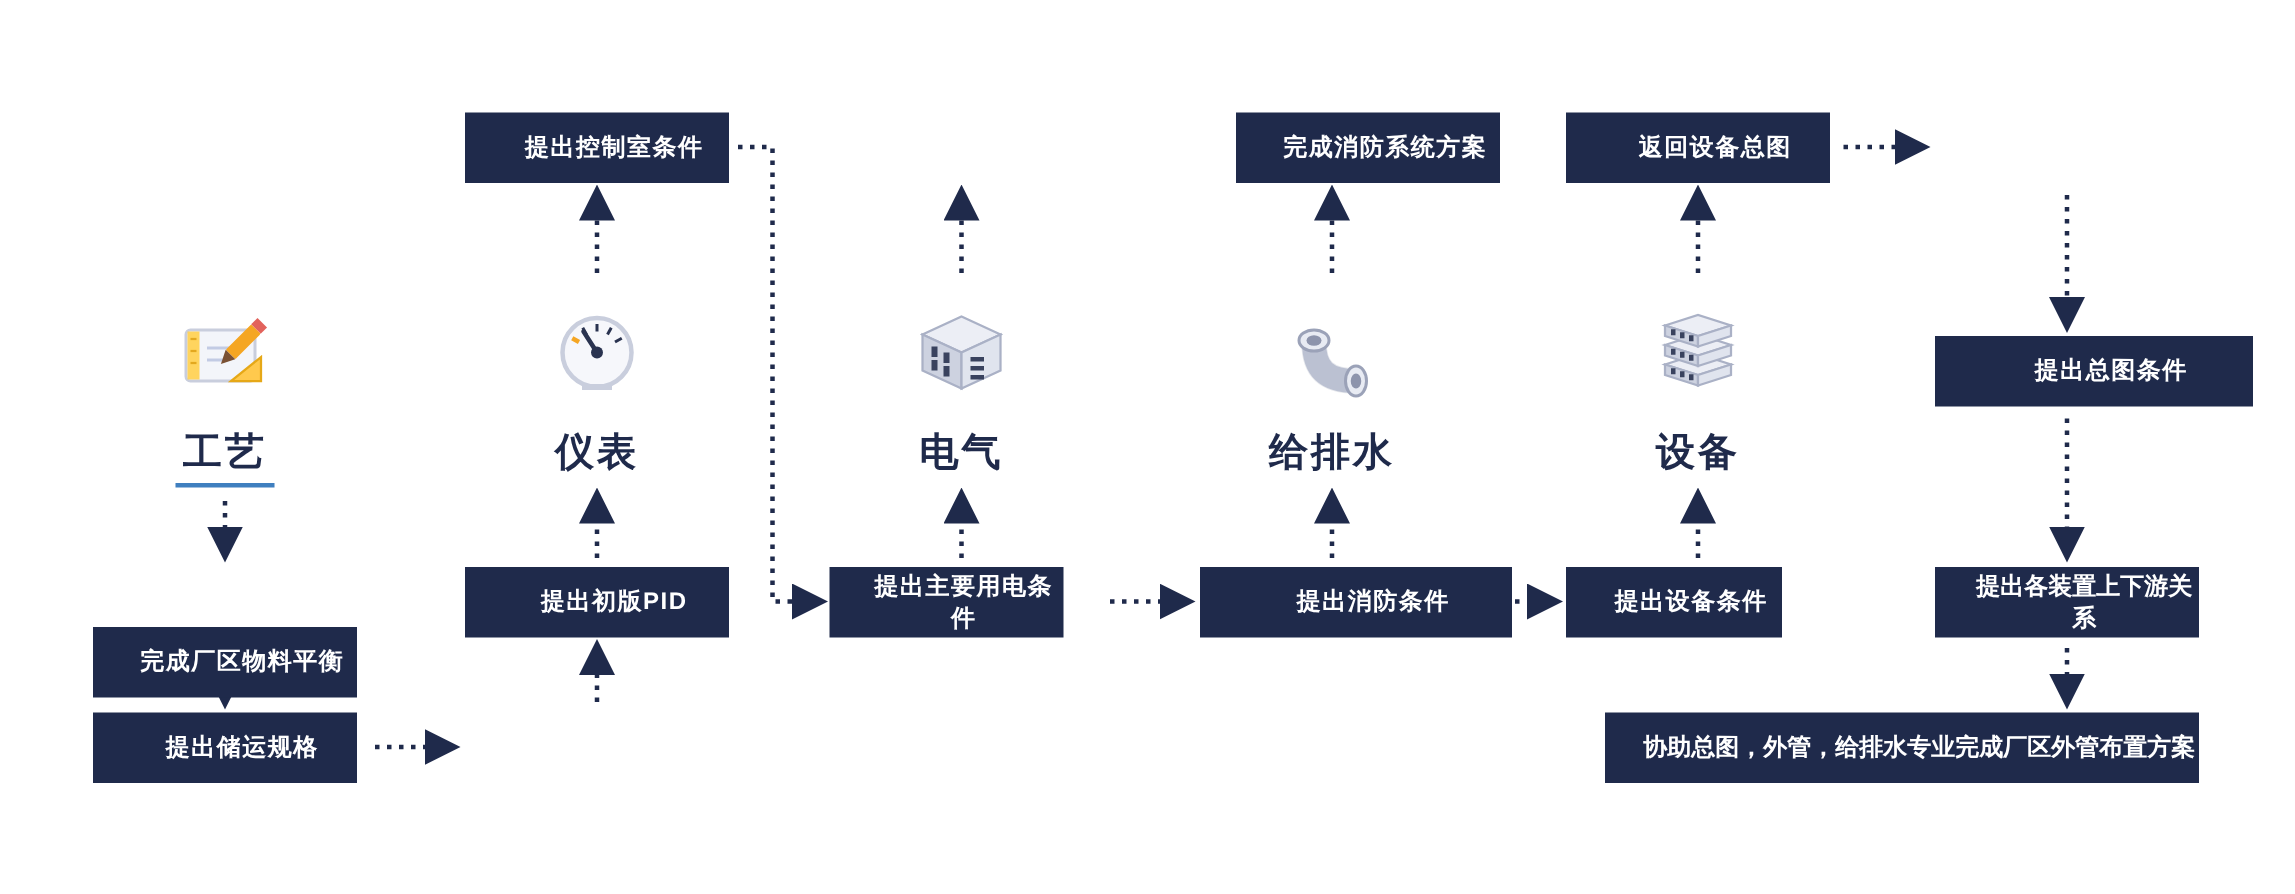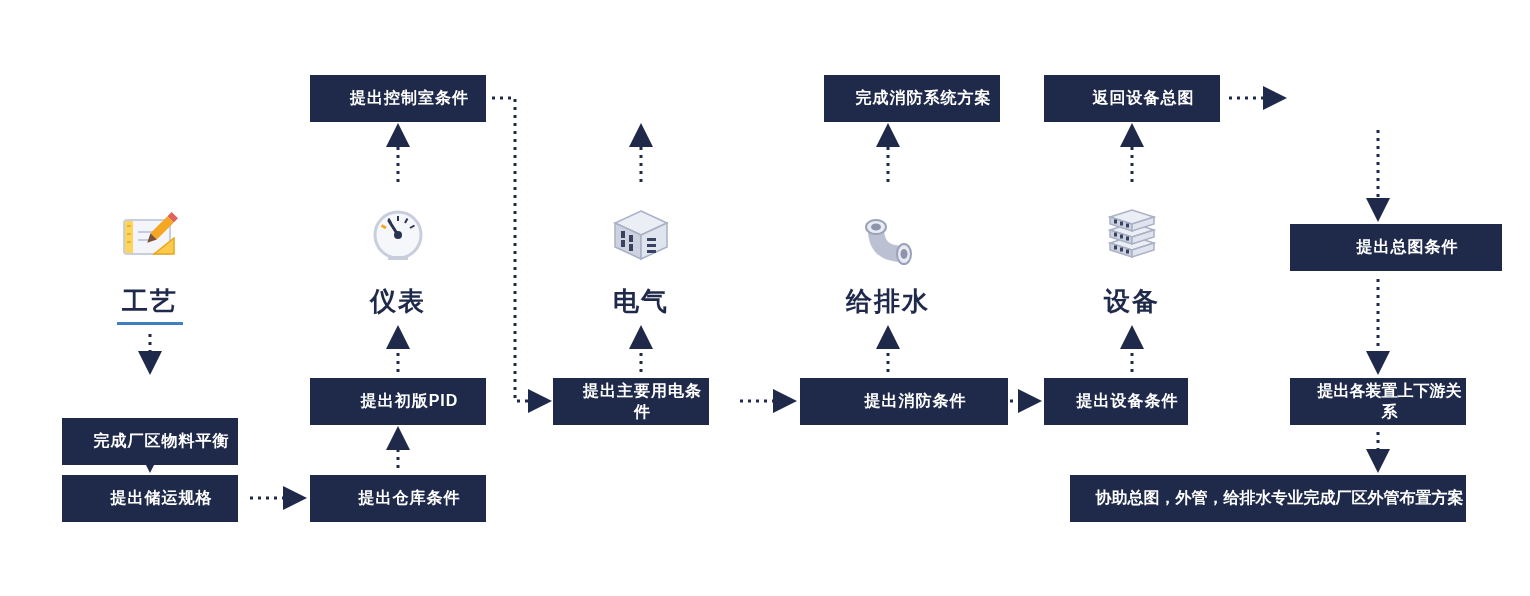--- a/index.html
+++ b/index.html
@@ -203,16 +203,15 @@
   </div>
 
   <div class="node" style="left:62px; top:378px; width:176px;margin-top:40px;">完成厂区物料平衡</div>
   <div class="node" style="left:310px; top:378px; width:176px;">提出初版PID</div>
   <div class="node" style="left:553px; top:378px; width:156px;">提出主要用电条件</div>
   <div class="node" style="left:800px; top:378px; width:208px;">提出消防条件</div>
   <div class="node" style="left:1044px; top:378px; width:144px;">提出设备条件</div>
   <div class="node" style="left:1290px; top:378px; width:176px; letter-spacing:0;">提出各装置上下游关系</div>
 
   <div class="node" style="left:62px; top:475px; width:176px;">提出储运规格</div>
-  <div class="node" style="left:310px; top:475px; width:176px;">提出仓库条件</div>
   <div class="node" style="left:1070px; top:475px; width:396px; letter-spacing:0;">协助总图，外管，给排水专业完成厂区外管布置方案</div>
 
 </div>
 
 </body></html>

